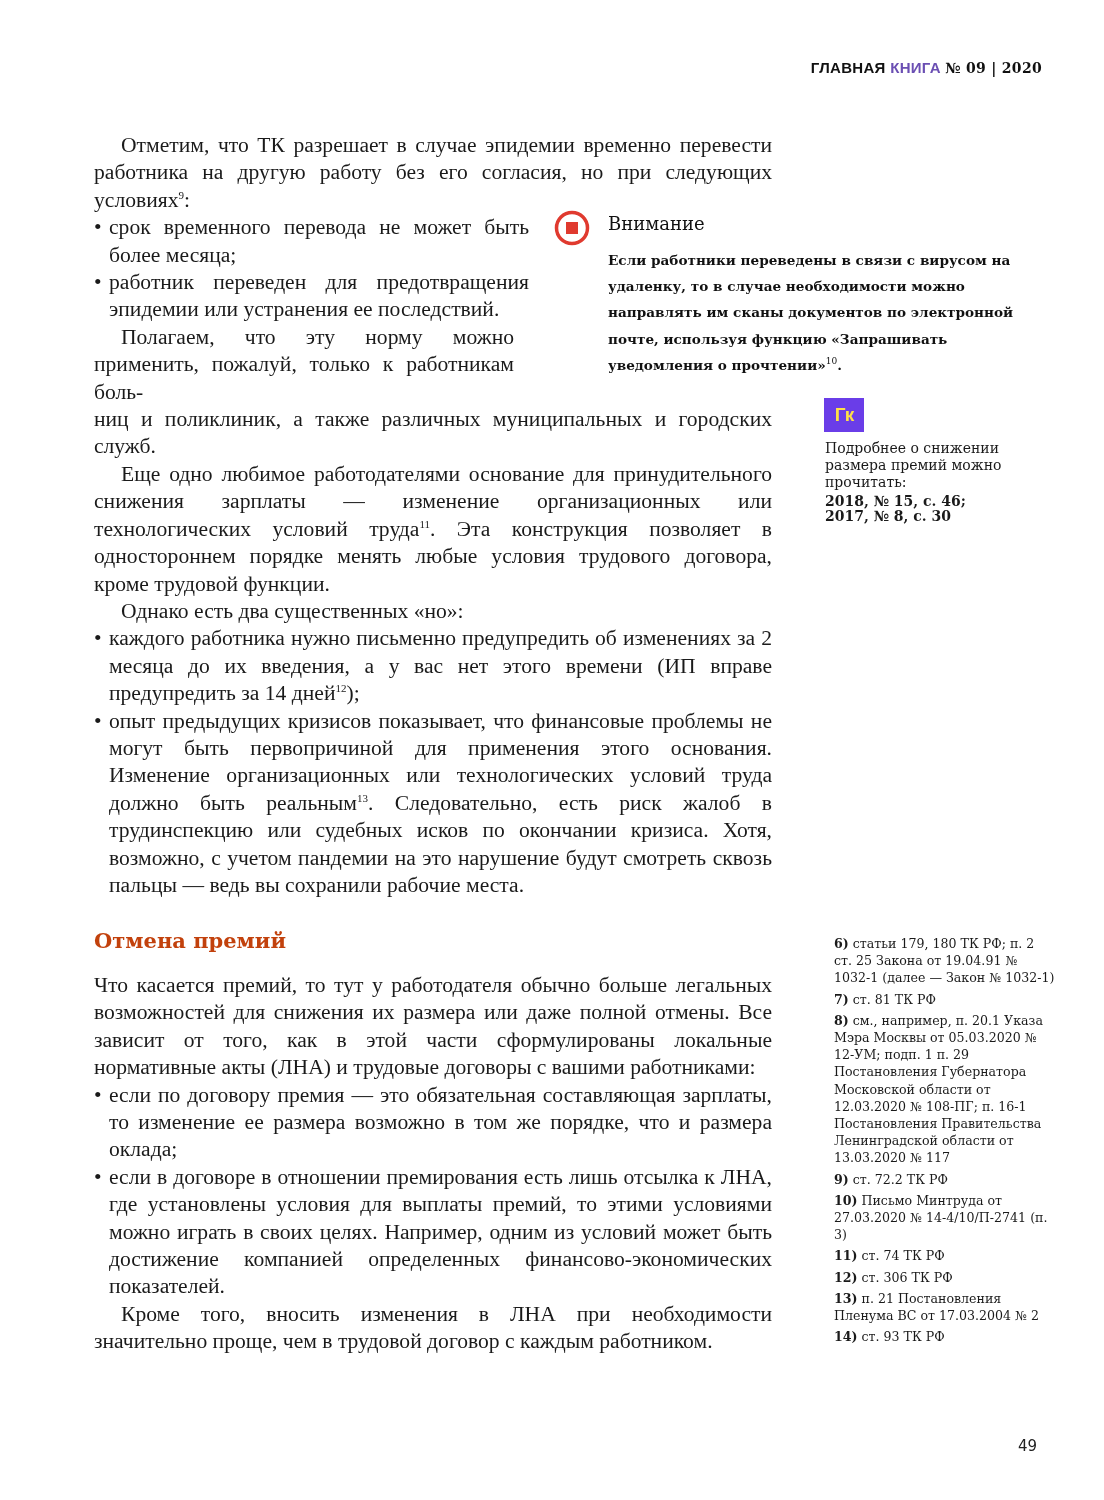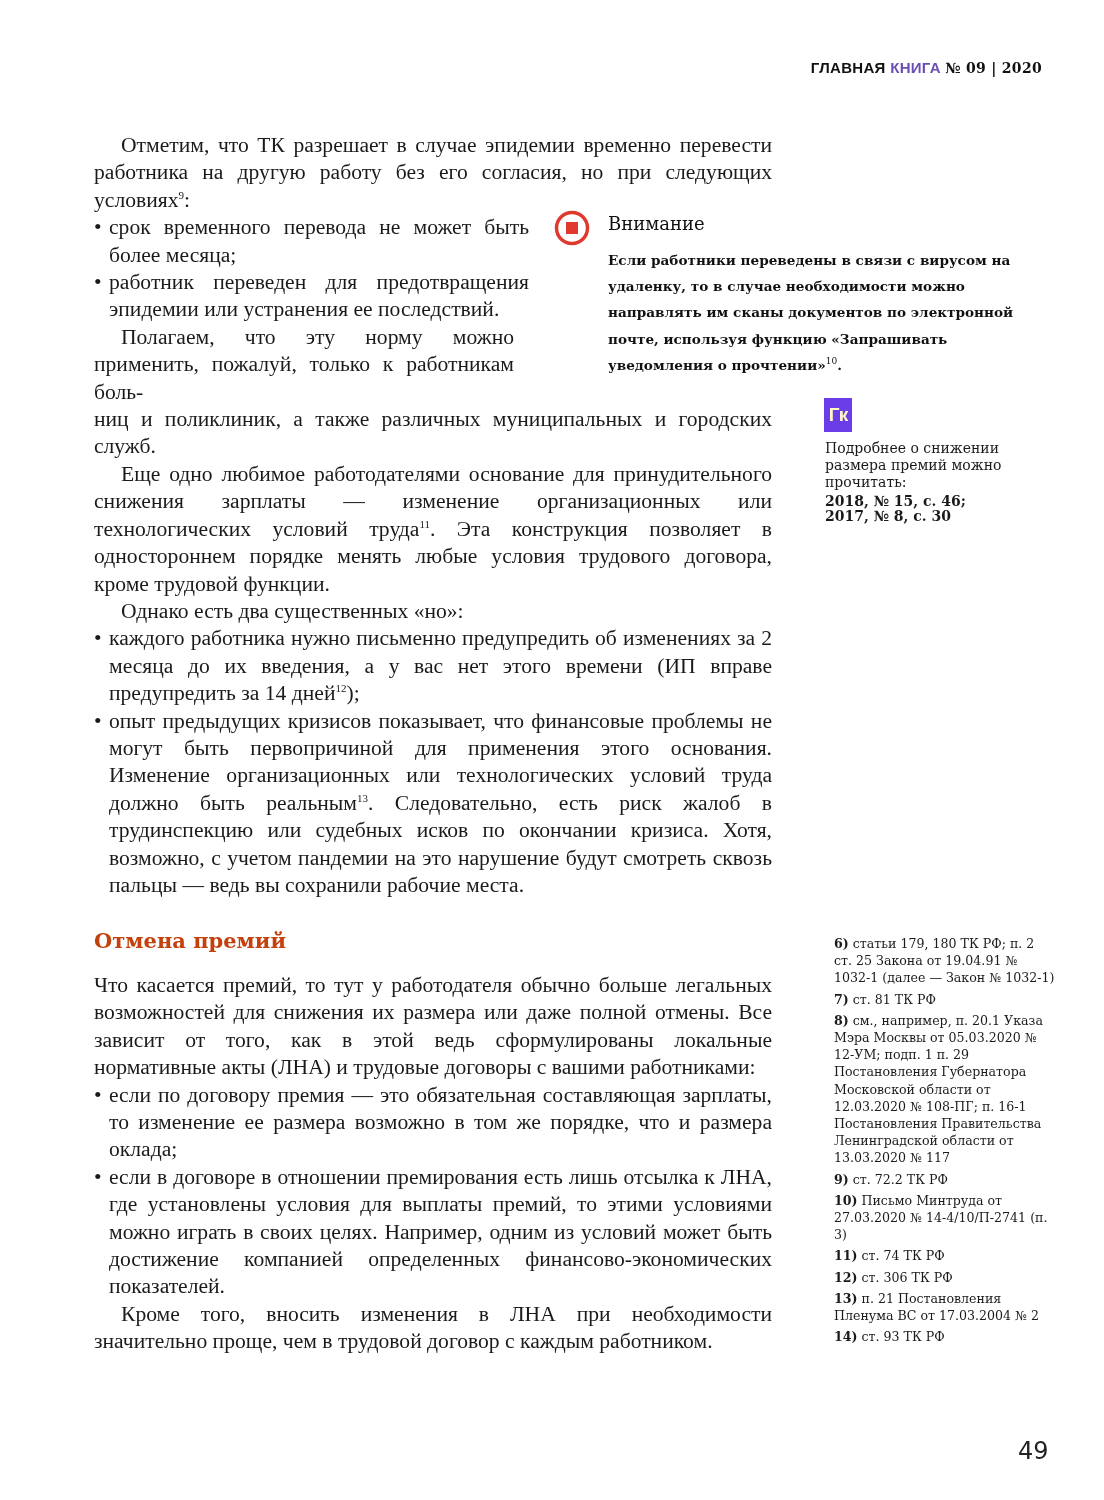--- a/index.html
+++ b/index.html
@@ -18,32 +18,32 @@
   .block1 { top: 132px; }
   .narrow { width: 420px; }
 
   .attention { position: absolute; left: 554px; top: 210px; width: 430px; }
   .att-icon { position: absolute; left: 0; top: 0; width: 36px; height: 36px; }
   .att-title { position: absolute; left: 54px; top: 3px; font-family: "DejaVu Serif", serif; font-weight: normal; font-size: 18px; color: #111; white-space: nowrap; }
   .att-text { position: absolute; left: 54px; top: 37px; width: 432px; font-family: "DejaVu Serif", serif; font-weight: bold; font-size: 13.6px; line-height: 26.2px; color: #111; }
   .att-text sup { font-size: 9px; vertical-align: 6px; font-weight: normal; }
 
   .gk { position: absolute; left: 824px; top: 398px; }
-  .gk-icon { width: 28px; height: 34px; background: #6a3de8; display: flex; align-items: center; justify-content: center; color: #fef9c3; font-family: "Liberation Sans", sans-serif; font-weight: bold; font-size: 19px; letter-spacing: -1px; }
+  .gk-icon { width: 40px; height: 34px; background: #6a3de8; display: flex; align-items: center; justify-content: center; color: #fde047; font-family: "Liberation Sans", sans-serif; font-weight: bold; font-size: 19px; letter-spacing: -1px; }
   .gk-text { position: absolute; left: 825px; top: 440px; width: 230px; font-family: "DejaVu Serif", serif; font-size: 14px; line-height: 17px; color: #1a1a1a; }
   .gk-refs { font-weight: bold; margin-top: 3px; line-height: 15px; }
 
   .section-title { position: absolute; left: 94px; top: 928px; font-family: "DejaVu Serif", serif; font-weight: bold; font-size: 21px; color: #c2410c; }
   .block2 { top: 972px; }
 
   .notes { position: absolute; left: 825px; top: 935px; width: 230px; font-family: "DejaVu Serif", serif; font-size: 12.6px; line-height: 17.2px; color: #1a1a1a; }
   .note { margin-bottom: 4px; margin-left: 9px; }
   .note b { font-weight: bold; }
 
-  .page-number { position: absolute; left: 1018px; top: 1437px; font-family: "DejaVu Sans", sans-serif; font-size: 24px; color: #222; }
+  .page-number { position: absolute; left: 1018px; top: 1437px; font-family: "DejaVu Sans", sans-serif; font-size: 15px; color: #222; }
 </style>
 </head>
 <body>
 
 <div class="header">
   <span>ГЛАВНАЯ</span>
   <span class="accent">КНИГА</span>
   <span class="issue">№ 09 | 2020</span>
 </div>
 
@@ -75,21 +75,21 @@
   <div>Подробнее о снижении размера премий можно прочитать:</div>
   <div class="gk-refs">
     <div>2018, № 15, с. 46;</div>
     <div>2017, № 8, с. 30</div>
   </div>
 </div>
 
 <div class="section-title">Отмена премий</div>
 
 <div class="main block2">
-  <p>Что касается премий, то тут у работодателя обычно больше легальных возможностей для снижения их размера или даже полной отмены. Все зависит от того, как в этой ведь сформулированы локальные нормативные акты (ЛНА) и трудовые договоры с вашими работниками:</p>
+  <p>Что касается премий, то тут у работодателя обычно больше легальных возможностей для снижения их размера или даже полной отмены. Все зависит от того, как в этой части сформулированы локальные нормативные акты (ЛНА) и трудовые договоры с вашими работниками:</p>
   <p class="bullet">если по договору премия — это обязательная составляющая зарплаты, то изменение ее размера возможно в том же порядке, что и размера оклада;</p>
   <p class="bullet">если в договоре в отношении премирования есть лишь отсылка к ЛНА, где установлены условия для выплаты премий, то этими условиями можно играть в своих целях. Например, одним из условий может быть достижение компанией определенных финансово-экономических показателей.</p>
   <p class="indent">Кроме того, вносить изменения в ЛНА при необходимости значительно проще, чем в трудовой договор с каждым работником.</p>
 </div>
 
 <div class="notes">
   <div class="note"><b>6)</b><span> статьи 179, 180 ТК РФ; п. 2 ст. 25 Закона от 19.04.91 № 1032-1 (далее — Закон № 1032-1)</span></div>
   <div class="note"><b>7)</b><span> ст. 81 ТК РФ</span></div>
   <div class="note"><b>8)</b><span> см., например, п. 20.1 Указа Мэра Москвы от 05.03.2020 № 12-УМ; подп. 1 п. 29 Постановления Губернатора Московской области от 12.03.2020 № 108-ПГ; п. 16-1 Постановления Правительства Ленинградской области от 13.03.2020 № 117</span></div>
   <div class="note"><b>9)</b><span> ст. 72.2 ТК РФ</span></div>

